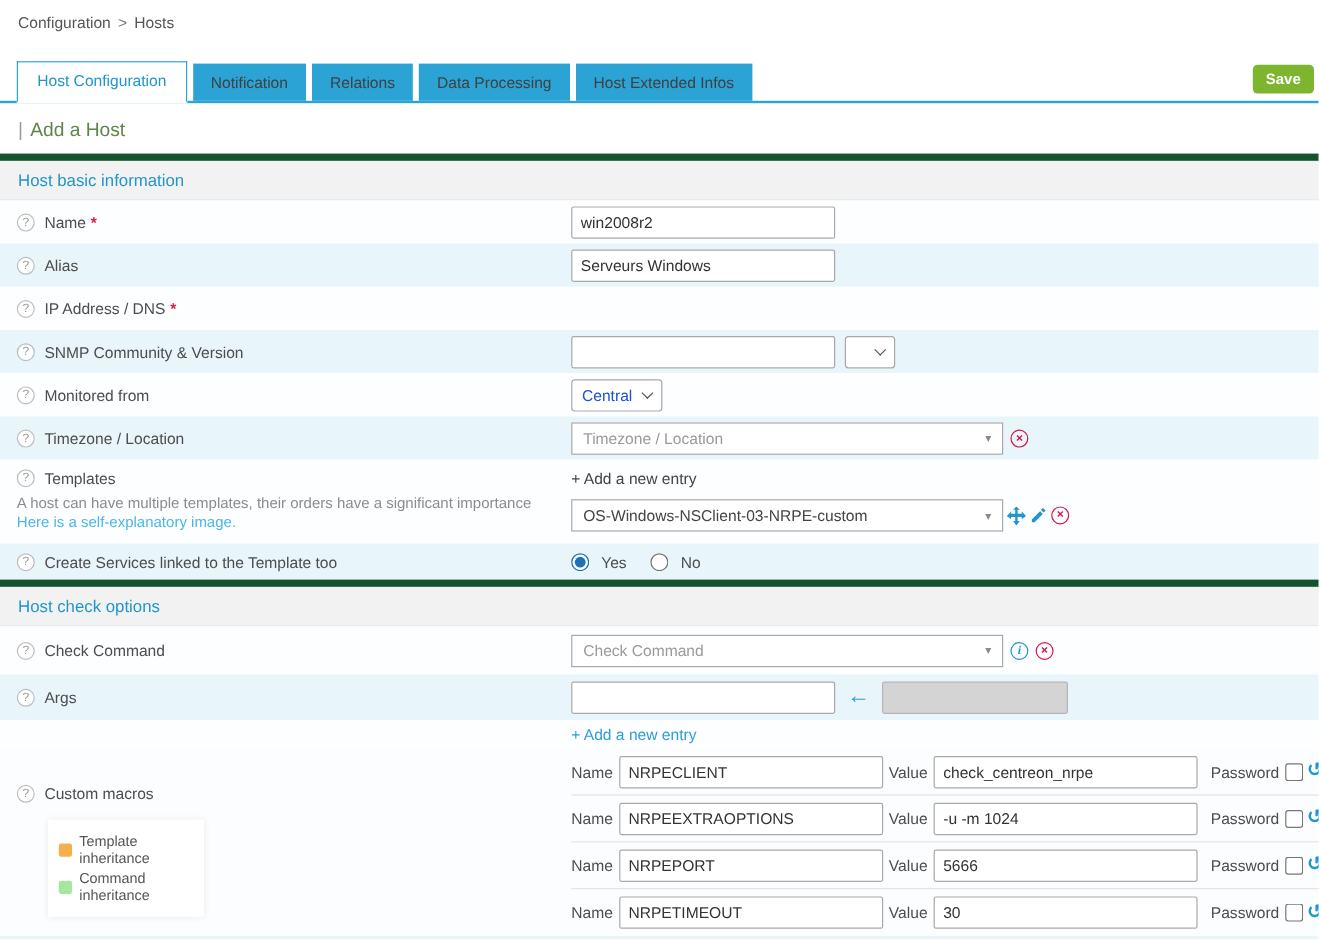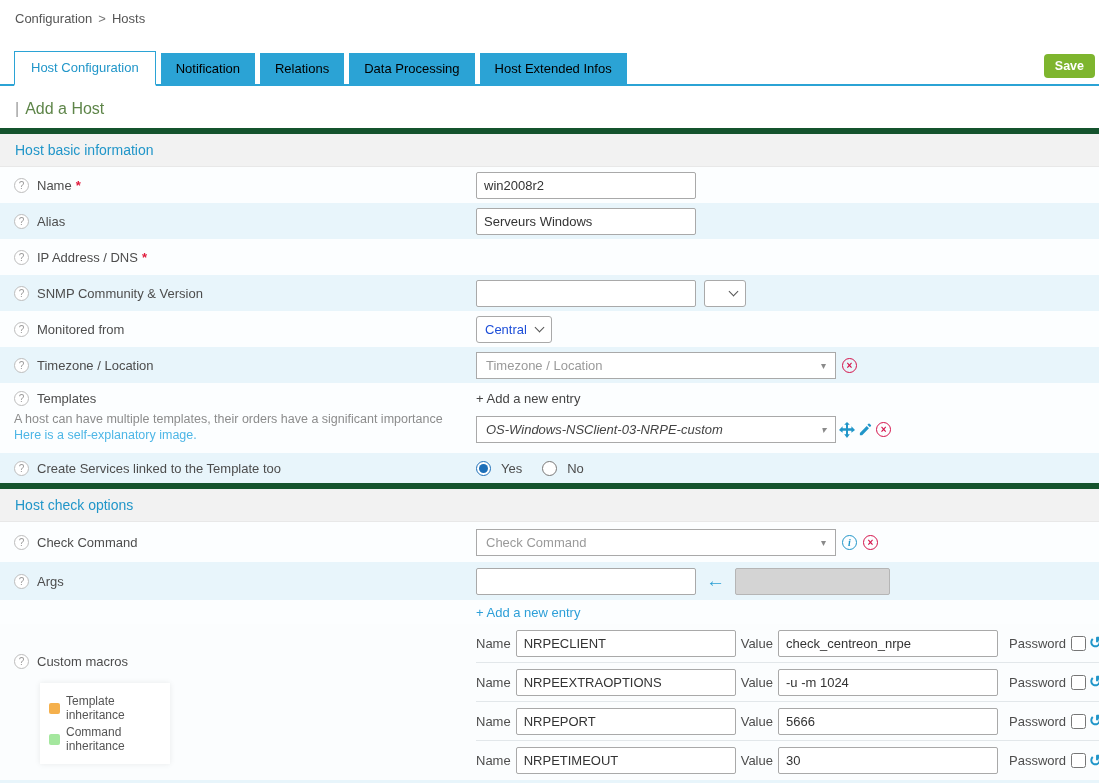--- a/index.html
+++ b/index.html
@@ -7,21 +7,21 @@
   body { font-family:"Liberation Sans", sans-serif; color:#4d4d4d; }
   .page { position:relative; width:1099px; height:783px; overflow:hidden; background:#fff; }
 
   
   .breadcrumb { padding:11px 0 0 15px; font-size:13px; color:#555; }
   .breadcrumb .crumb { color:#555; cursor:default; }
   .breadcrumb .sep { margin:0 6px; color:#777; }
 
   
   .tabbar { display:flex; align-items:flex-end; margin-top:25px; padding:0 4px 0 14px; border-bottom:2px solid #2ba3d5; }
-  .tab { background:#2ba3d5; color:#000000; font-size:13px; padding:8px 15px 8px 15px; margin-right:5px; cursor:pointer; white-space:nowrap; }
+  .tab { background:#2ba3d5; color:#404040; font-size:13px; padding:8px 15px 8px 15px; margin-right:5px; cursor:pointer; white-space:nowrap; }
   .tab.active { background:#fff; color:#2196c9; border:1px solid #2ba3d5; border-bottom:2px solid #fff; margin-bottom:-2px; padding:8px 16px 9px 16px; }
   .save-btn { margin-left:auto; margin-bottom:6px; background:#7eb52e; color:#fff; font-size:12.5px; font-weight:bold; border:none; border-radius:4px; padding:5px 11px; cursor:pointer; }
 
   
   .page-title { margin:14px 0 10px 15px; font-size:16px; }
   .page-title .pipe { color:#9a9a9a; margin-right:6px; }
   .page-title .ttl { color:#5e8549; }
 
   
   .section-header { background:#f2f2f2; border-top:6px solid #14532d; border-bottom:1px solid #e8e8e8; color:#2196c9; font-size:14px; padding:8px 0 8px 15px; }
@@ -178,21 +178,21 @@
     <div class="lcell" style="display:block;">
       <div style="display:flex;align-items:center;">
         <span class="qicon">?</span>
         <span>Templates</span>
       </div>
       <div class="help-text">A host can have multiple templates, their orders have a significant importance</div>
       <div class="help-link">Here is a self-explanatory image.</div>
     </div>
     <div class="rcell" style="display:block;">
       <div class="add-entry-dark">+ Add a new entry</div>
-      <div style="display:flex;align-items:center;gap:3px;margin-top:10px;font-style:italic;">
+      <div style="display:flex;align-items:center;gap:3px;margin-top:10px;">
         <span class="dropdown">
           <span class="val">OS-Windows-NSClient-03-NRPE-custom</span>
           <span class="tri">▾</span>
         </span>
         <span class="svgicon">
           <svg width="16" height="16" viewBox="0 0 16 16">
               <path fill="#2196c9" d="M8 0l2.8 2.8H9v3.4h3.4V4.2L16 8l-3.6 2.8v-2H9v3.4h1.8L8 16l-2.8-3.8H7V8.8H3.6v2L0 8l3.6-3.8v2H7V2.8H5.2z"></path>
             </svg>
         </span>
         <span class="svgicon">

